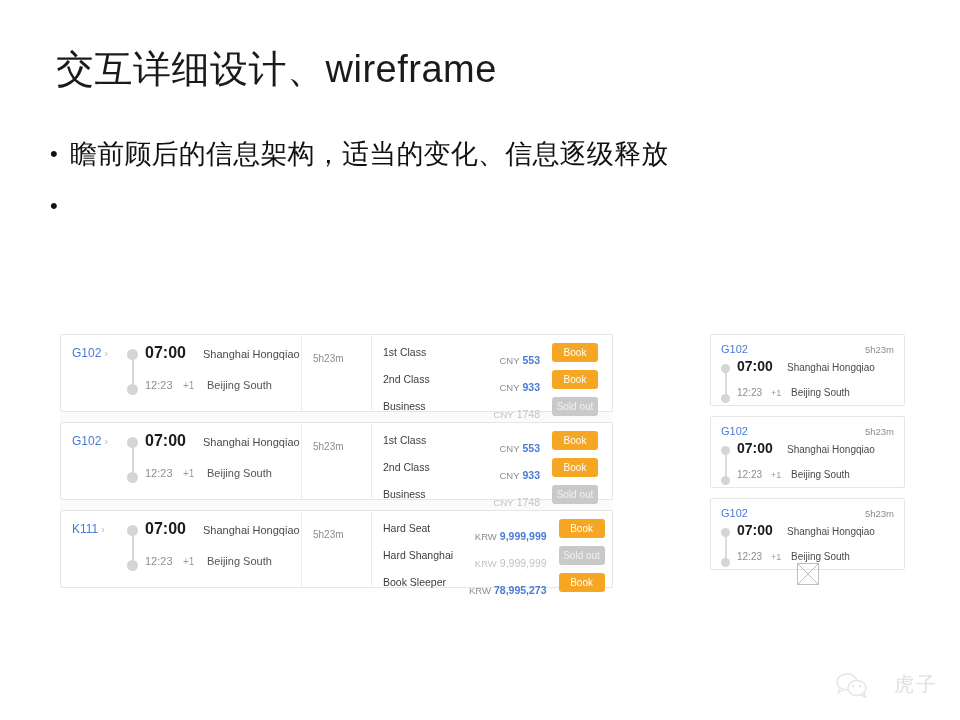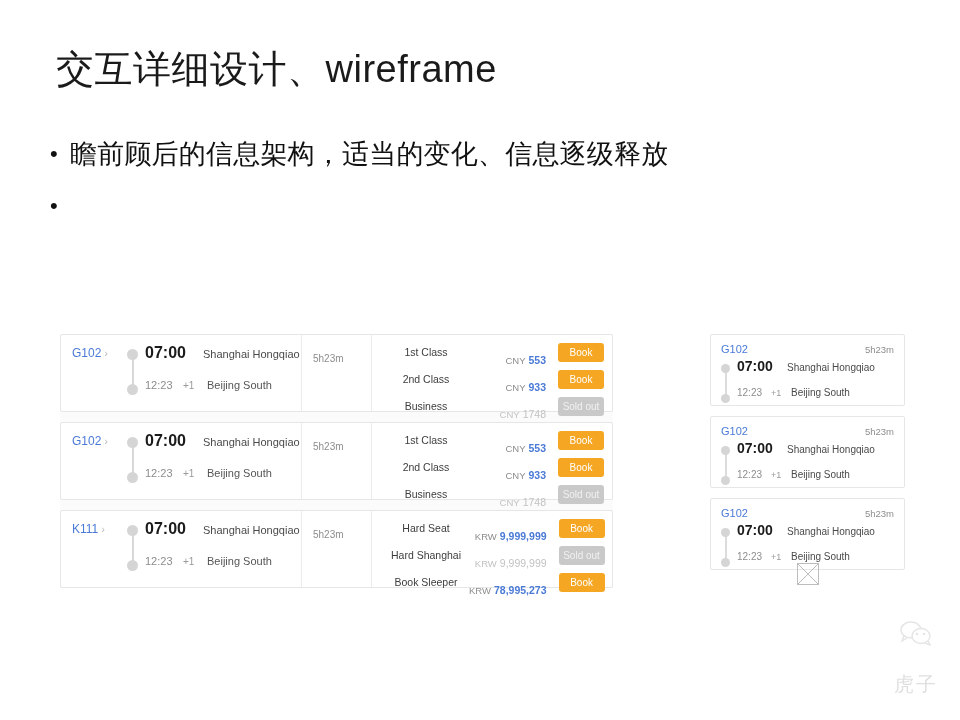--- a/index.html
+++ b/index.html
@@ -68,29 +68,29 @@
     width:70px;flex:0 0 70px;border-left:1px solid #ececec;
     padding-top:13px;box-sizing:border-box;padding-left:11px;
   }
   .dur{font-size:10px;color:#8d8d8d;}
 
   .col-classes{
     flex:1 1 auto;border-left:1px solid #ececec;padding:6px 0 0 0;box-sizing:border-box;
   }
   .cls-row{display:flex;align-items:center;height:22px;margin-bottom:5px;padding-left:11px;}
   .cls-row:last-child{margin-bottom:0;}
-  .cls-name{font-size:10.5px;color:#3d3d3d;flex:0 0 86px;text-align:center;}
+  .cls-name{font-size:10.5px;color:#3d3d3d;flex:0 0 86px;}
   .cls-name.out{color:#3d3d3d;}
   .cls-price{flex:1 1 auto;text-align:right;padding-right:12px;font-size:10.5px;white-space:nowrap;margin-top:16px;}
   .cur{color:#8d8d8d;font-size:9.5px;}
   .amt{color:#4a7ad6;font-weight:bold;margin-left:3px;}
   .cls-price.out .cur,.cls-price.out .amt{color:#c2c2c2;font-weight:normal;}
   .btn{
     flex:0 0 46px;height:19px;line-height:19px;text-align:center;border-radius:3px;
-    font-size:10px;color:#ffffff;margin-right:8px;
+    font-size:10px;color:#ffffff;margin-right:14px;
   }
   .btn.book{background:#f5a623;}
   .btn.sold{background:#c9c9c9;color:#f1f1f1;}
 
   
   .wf-mobile{position:absolute;left:710px;top:334px;width:195px;}
   .m-card{
     background:#ffffff;border:1px solid #e6e6e6;border-radius:2px;
     box-sizing:border-box;padding:8px 10px 9px 10px;margin-bottom:10px;position:relative;
     height:72px;
@@ -115,21 +115,20 @@
   .placeholder{
     position:absolute;left:797px;top:563px;width:22px;height:22px;
     border:1px solid #bdbdbd;box-sizing:border-box;
   }
   .placeholder svg{display:block;}
 
   
   .watermark{
     position:absolute;right:22px;bottom:22px;display:flex;align-items:center;gap:25px;
     opacity:0.45;
-    flex-direction:column;
   }
   .wm-text{font-size:20px;color:#b9b9b9;letter-spacing:2px;}
 </style>
 </head>
 <body>
 
 <div class="slide">
 
   <div class="title">交互详细设计、wireframe</div>
 

